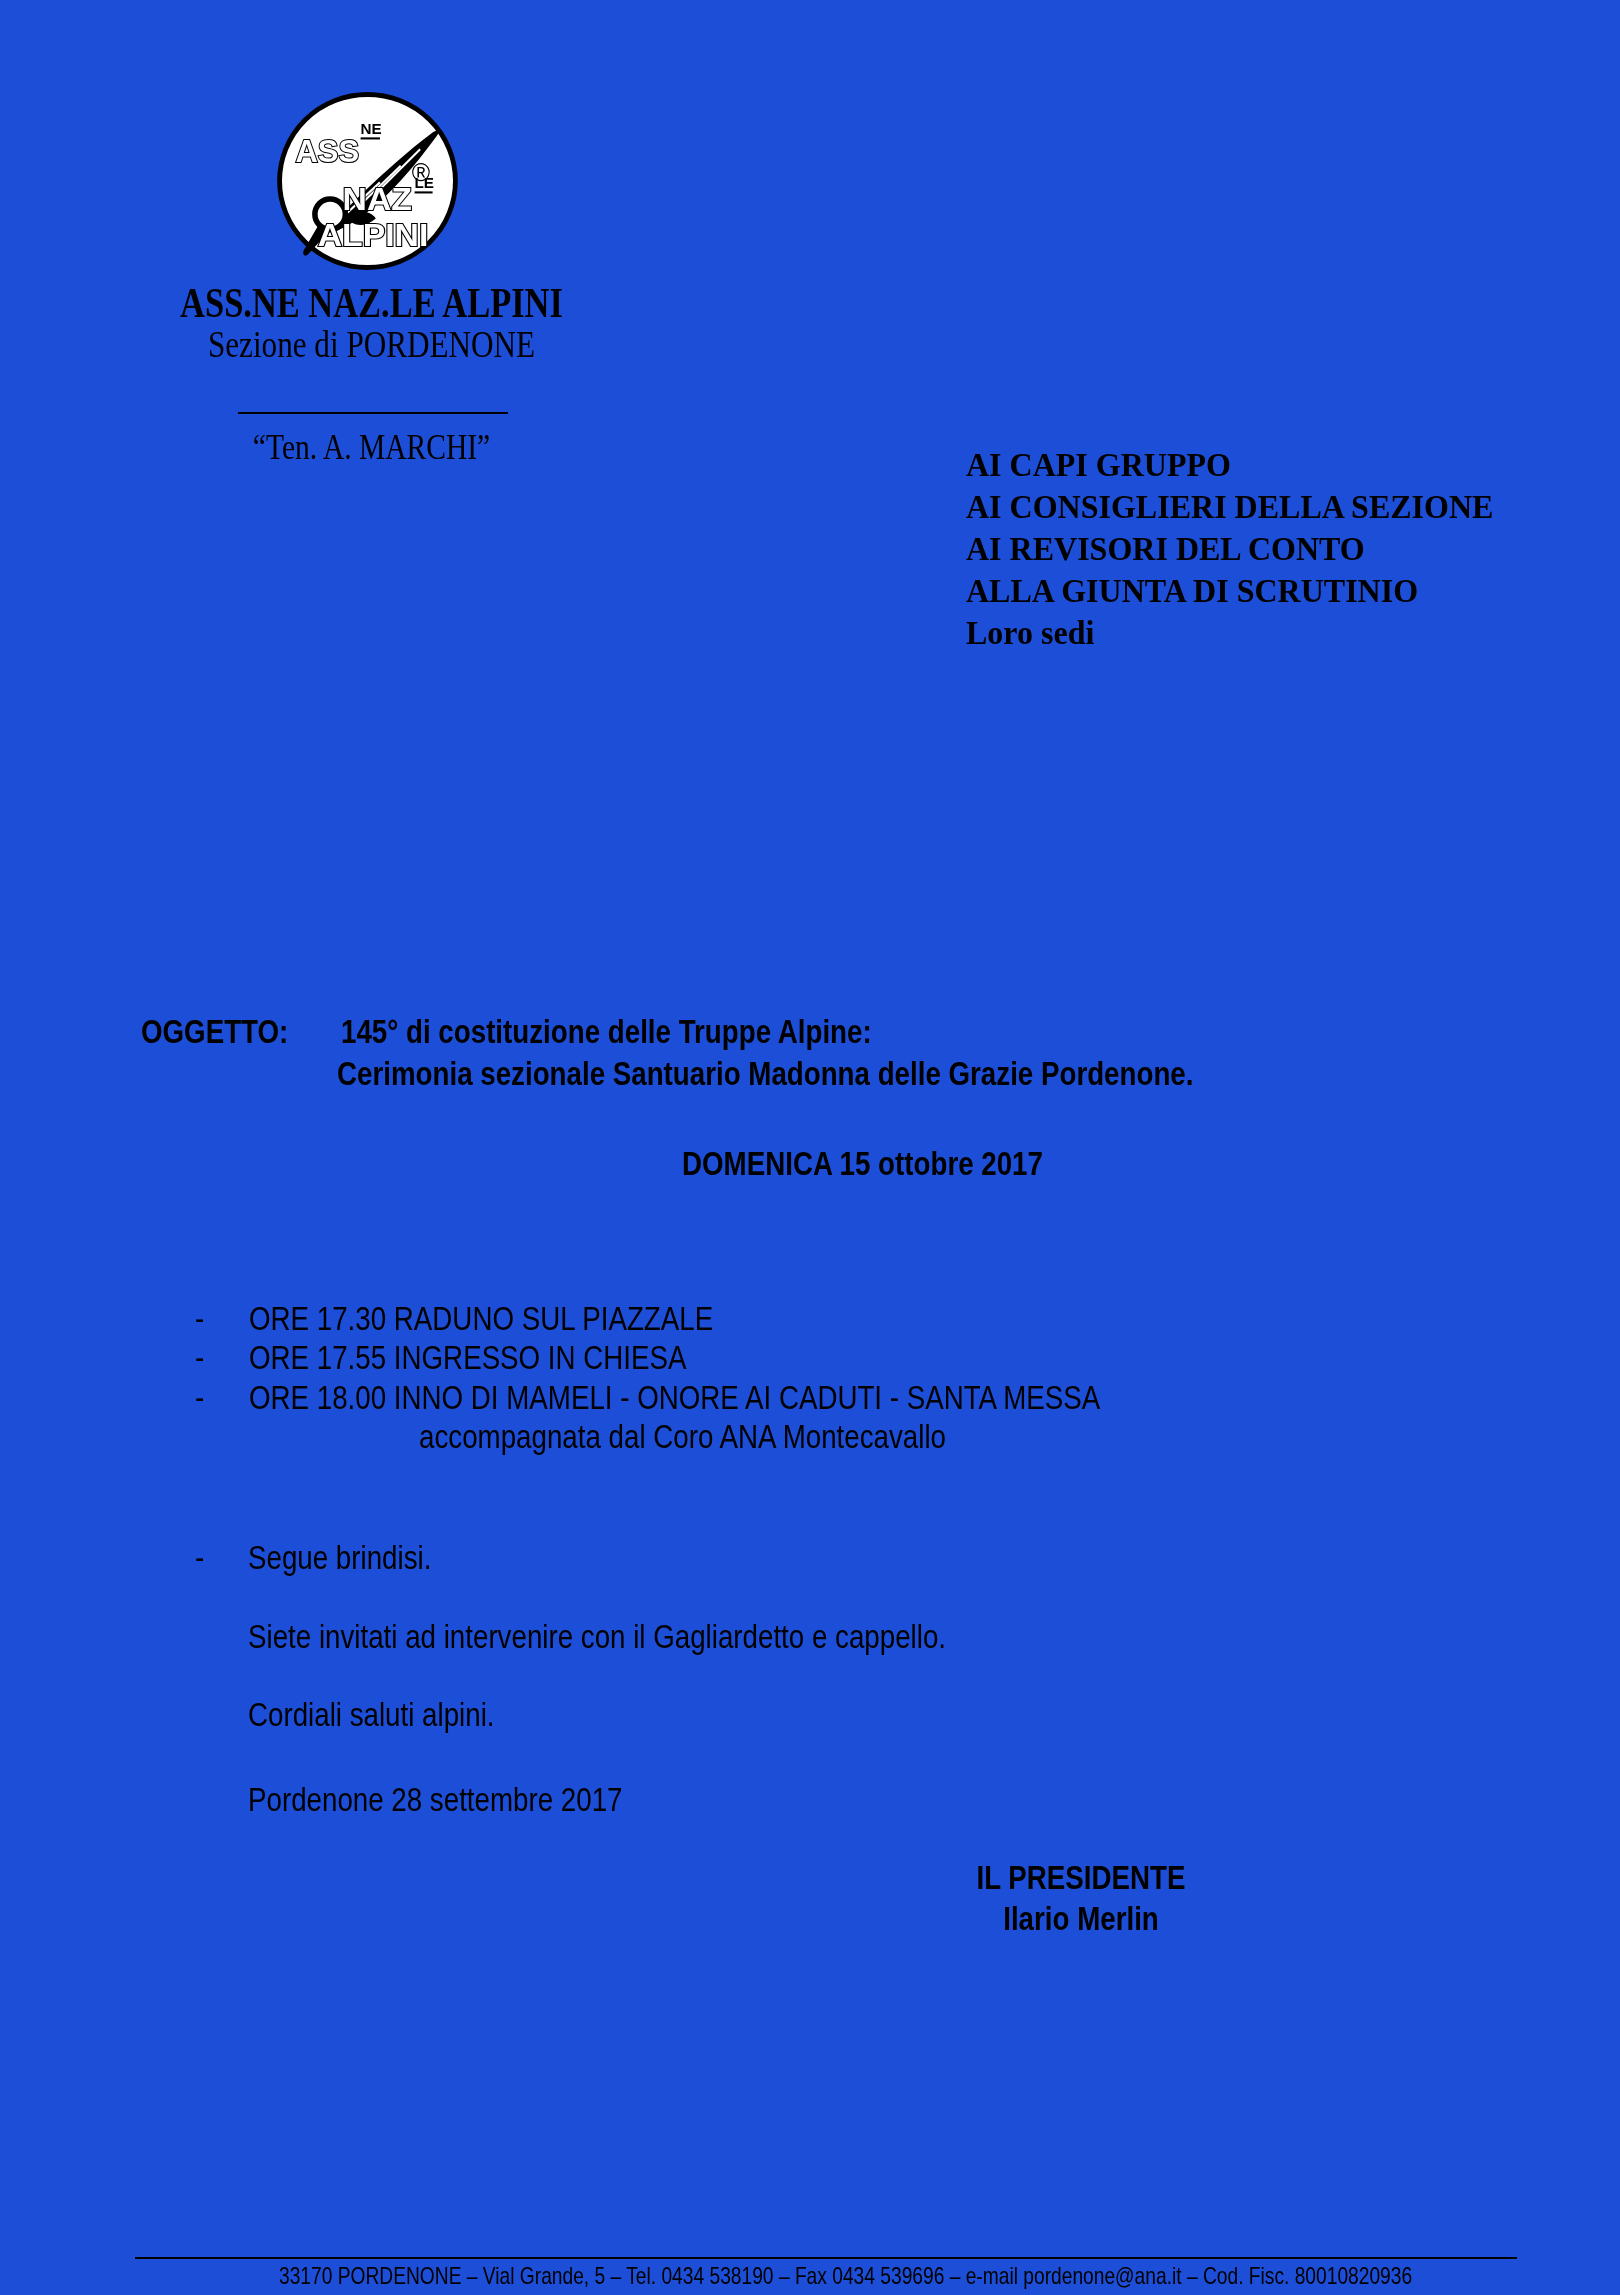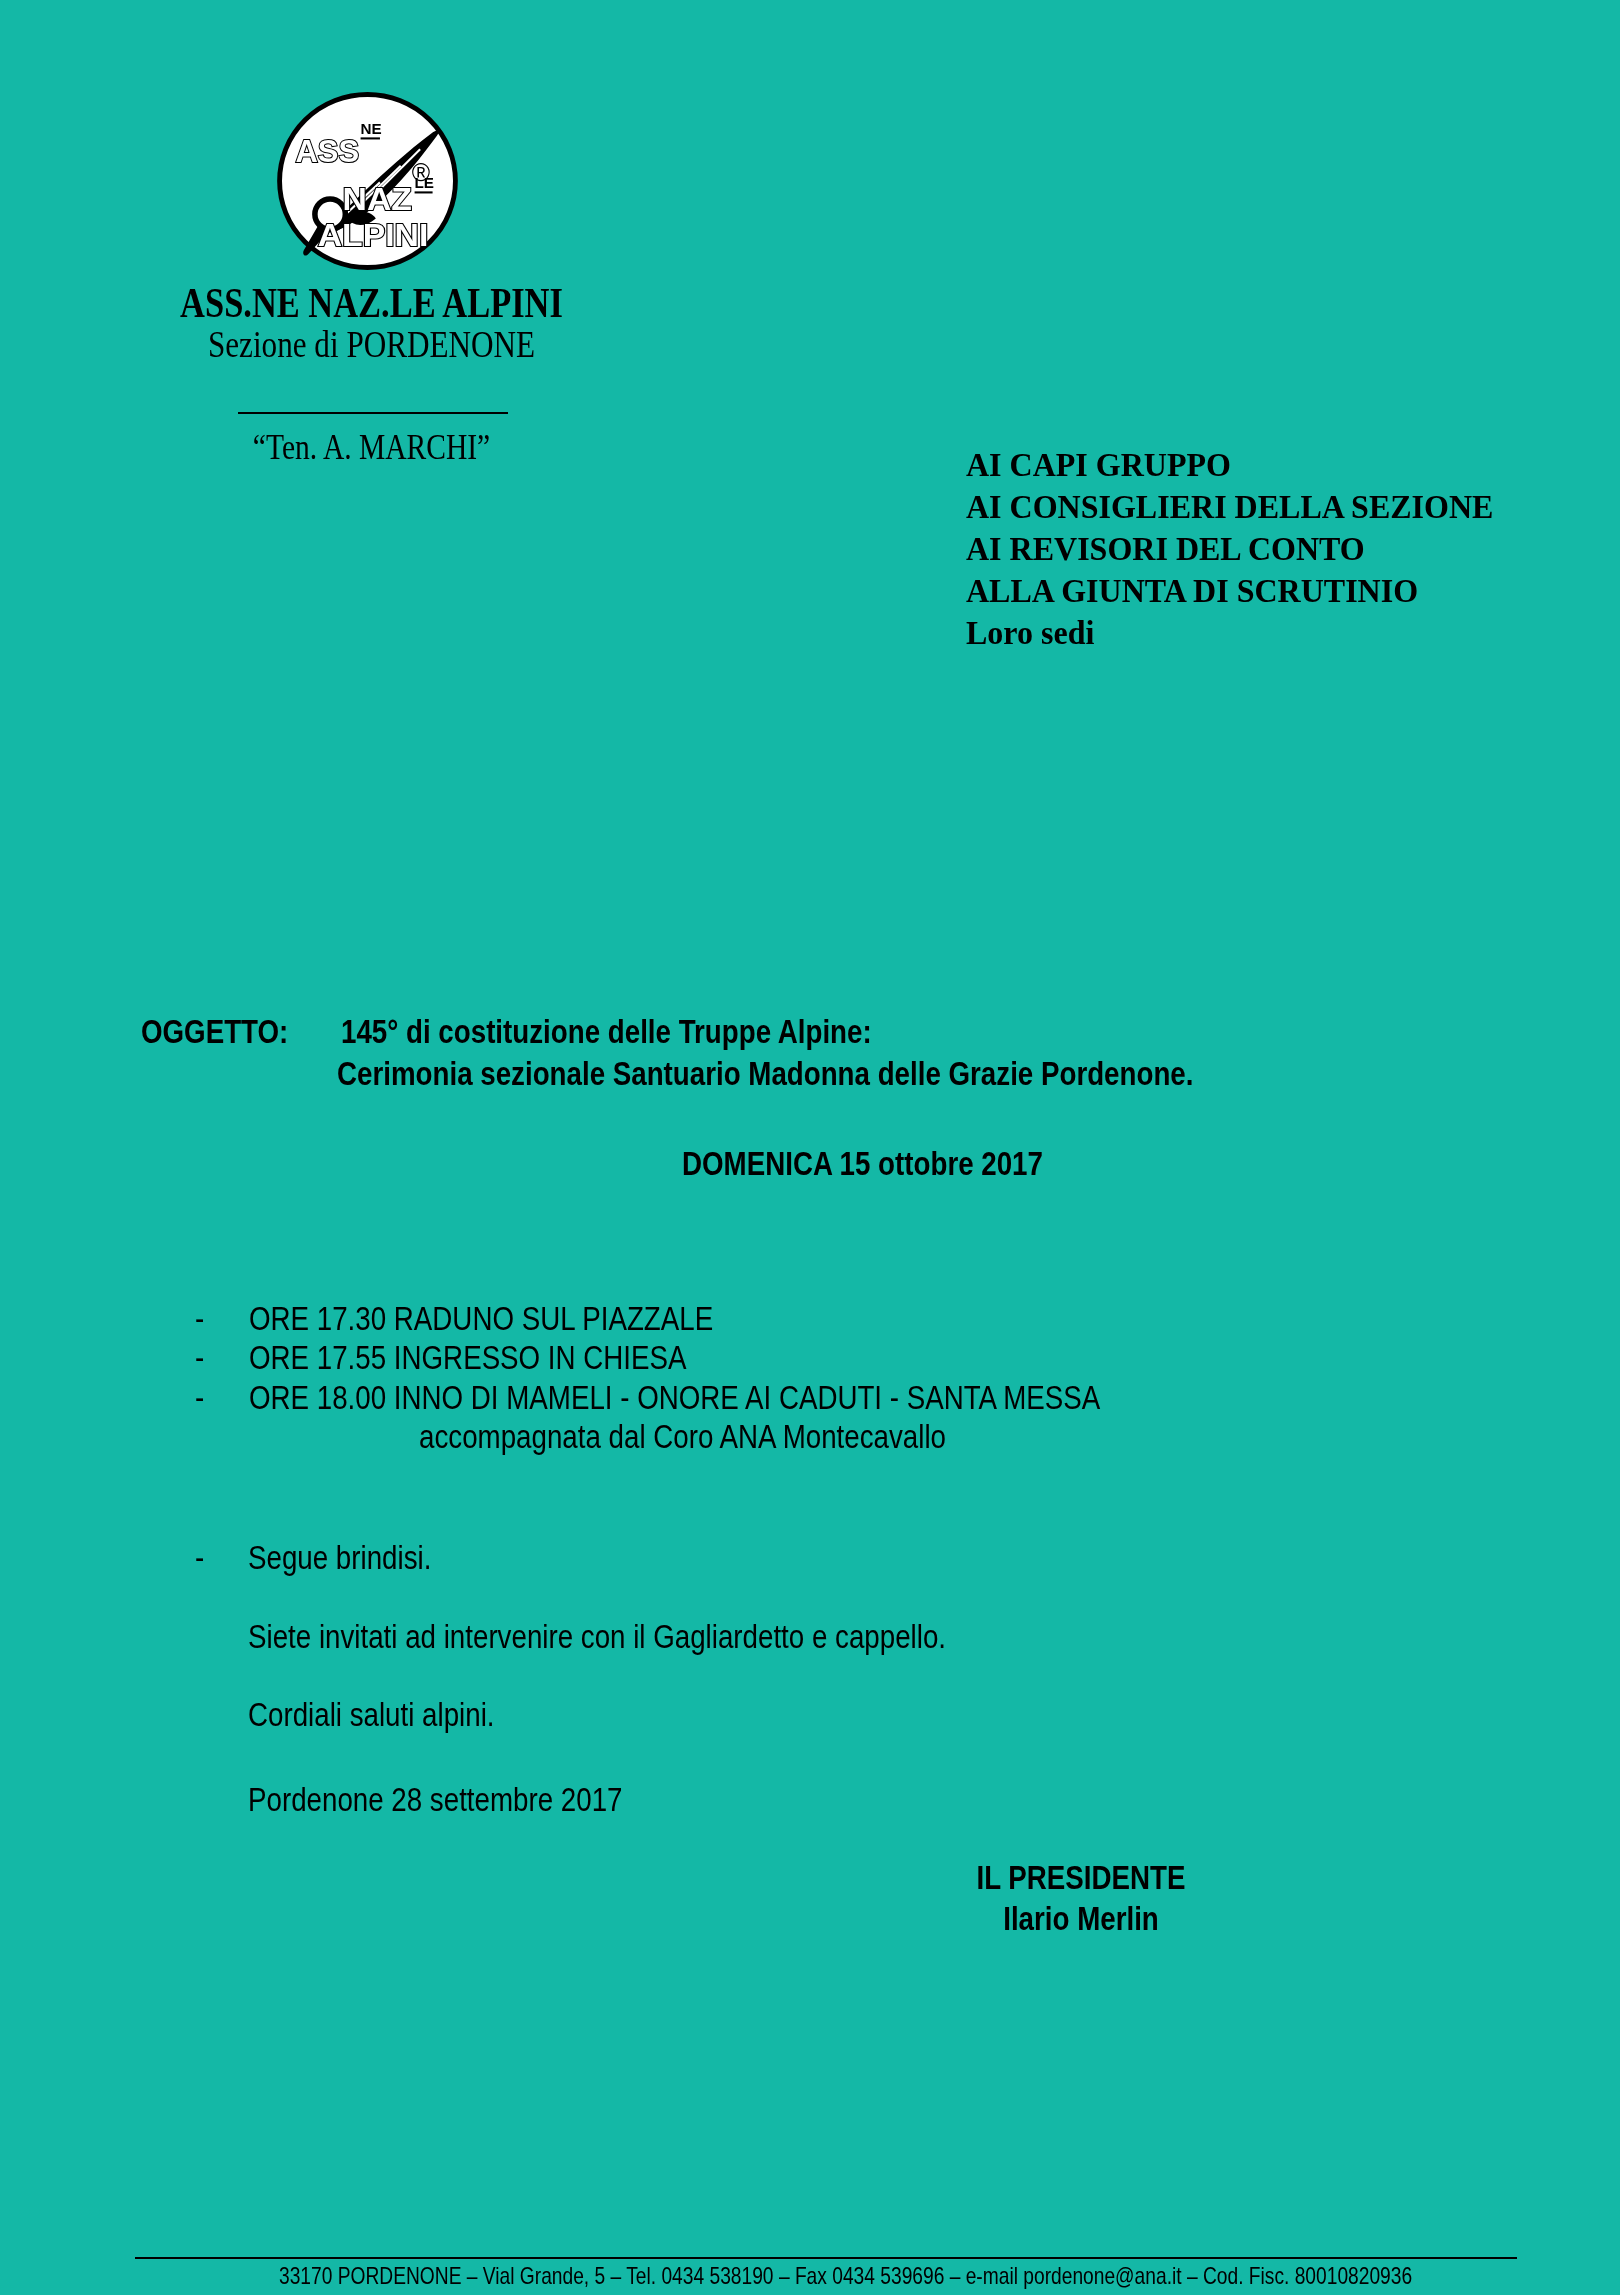--- a/index.html
+++ b/index.html
@@ -1,19 +1,19 @@
 <!DOCTYPE html>
 <html style="font-size:11px"><head>
 <meta charset="utf-8">
 <style>
   html,body { margin:0; padding:0; background:#888; }
   .page {
     position:relative;
     width:1620px; height:2295px;
-    background:#14b8a6;
+    background:#1d4ed8;
     color:#000;
     font-family:"Liberation Sans", sans-serif;
     overflow:hidden;
   }
   .abs { position:absolute; white-space:nowrap; line-height:1.12; }
   .serif { font-family:"Liberation Serif", serif; }
   .cond  { transform:scaleX(0.84); transform-origin:0 0; }
   .cond-c{ transform:scaleX(0.84); transform-origin:50% 0; }
   .cond-serif { transform:scaleX(0.82); transform-origin:50% 0; }
   .b { font-weight:bold; }

